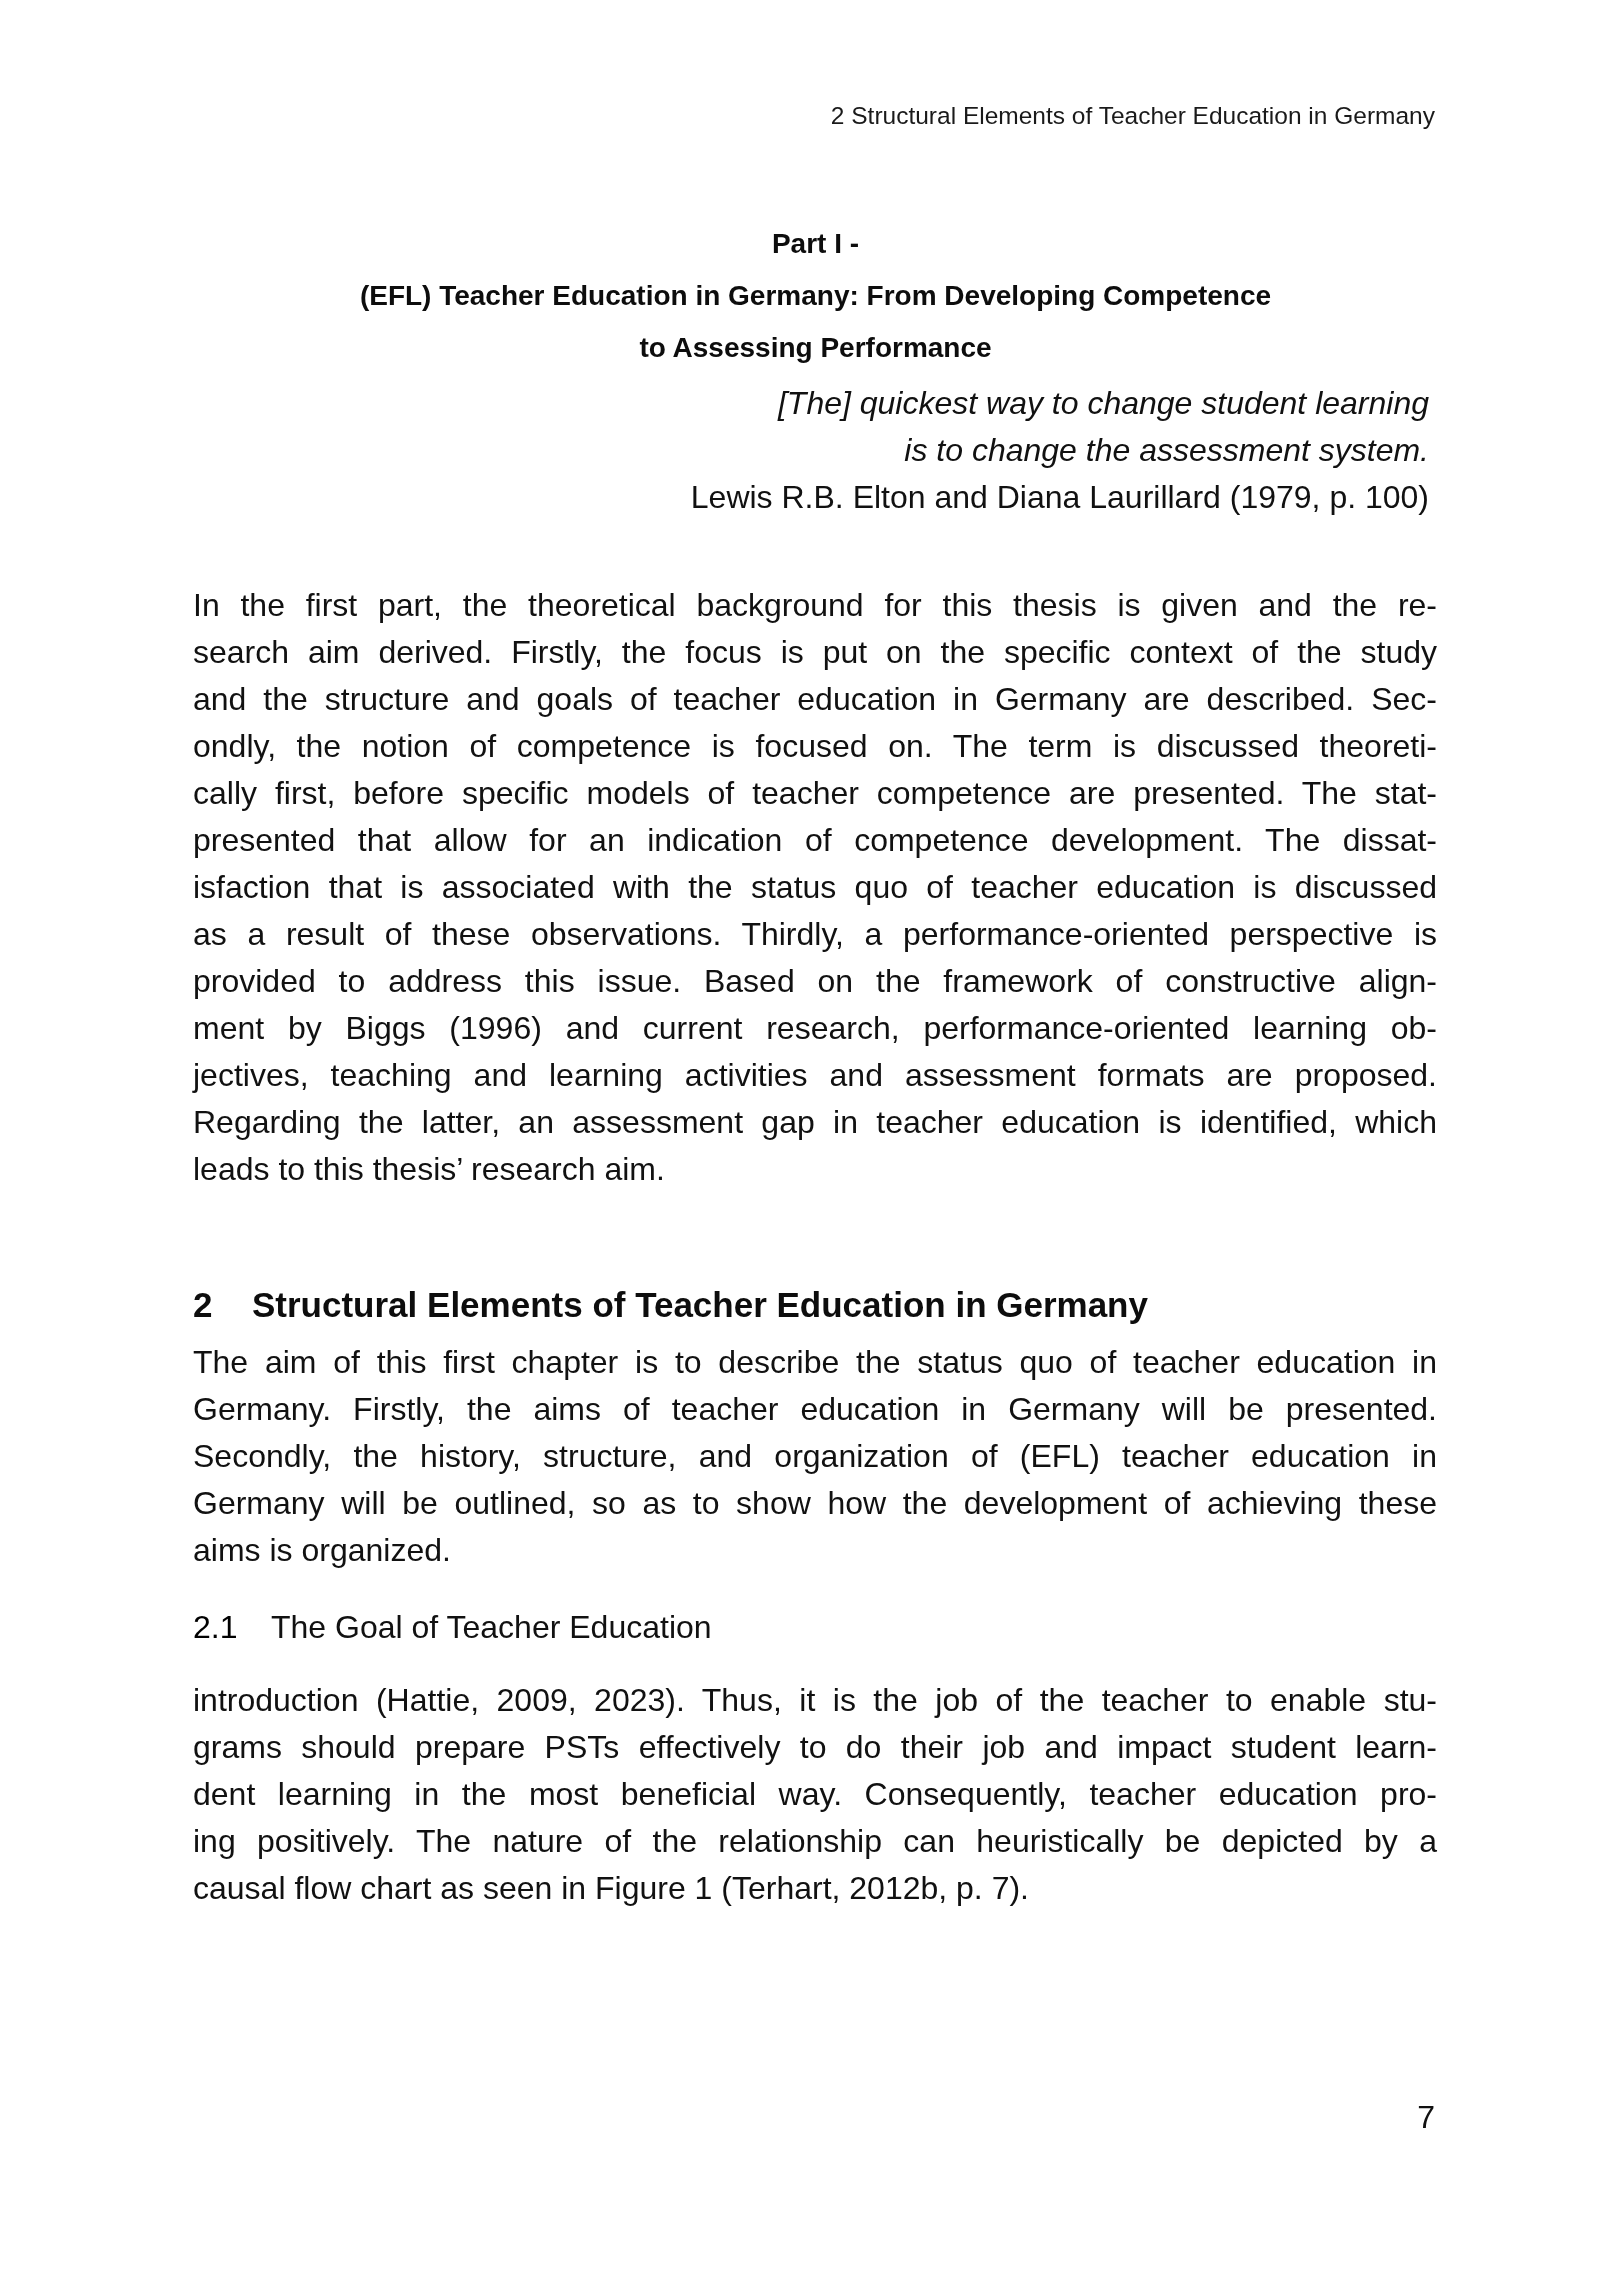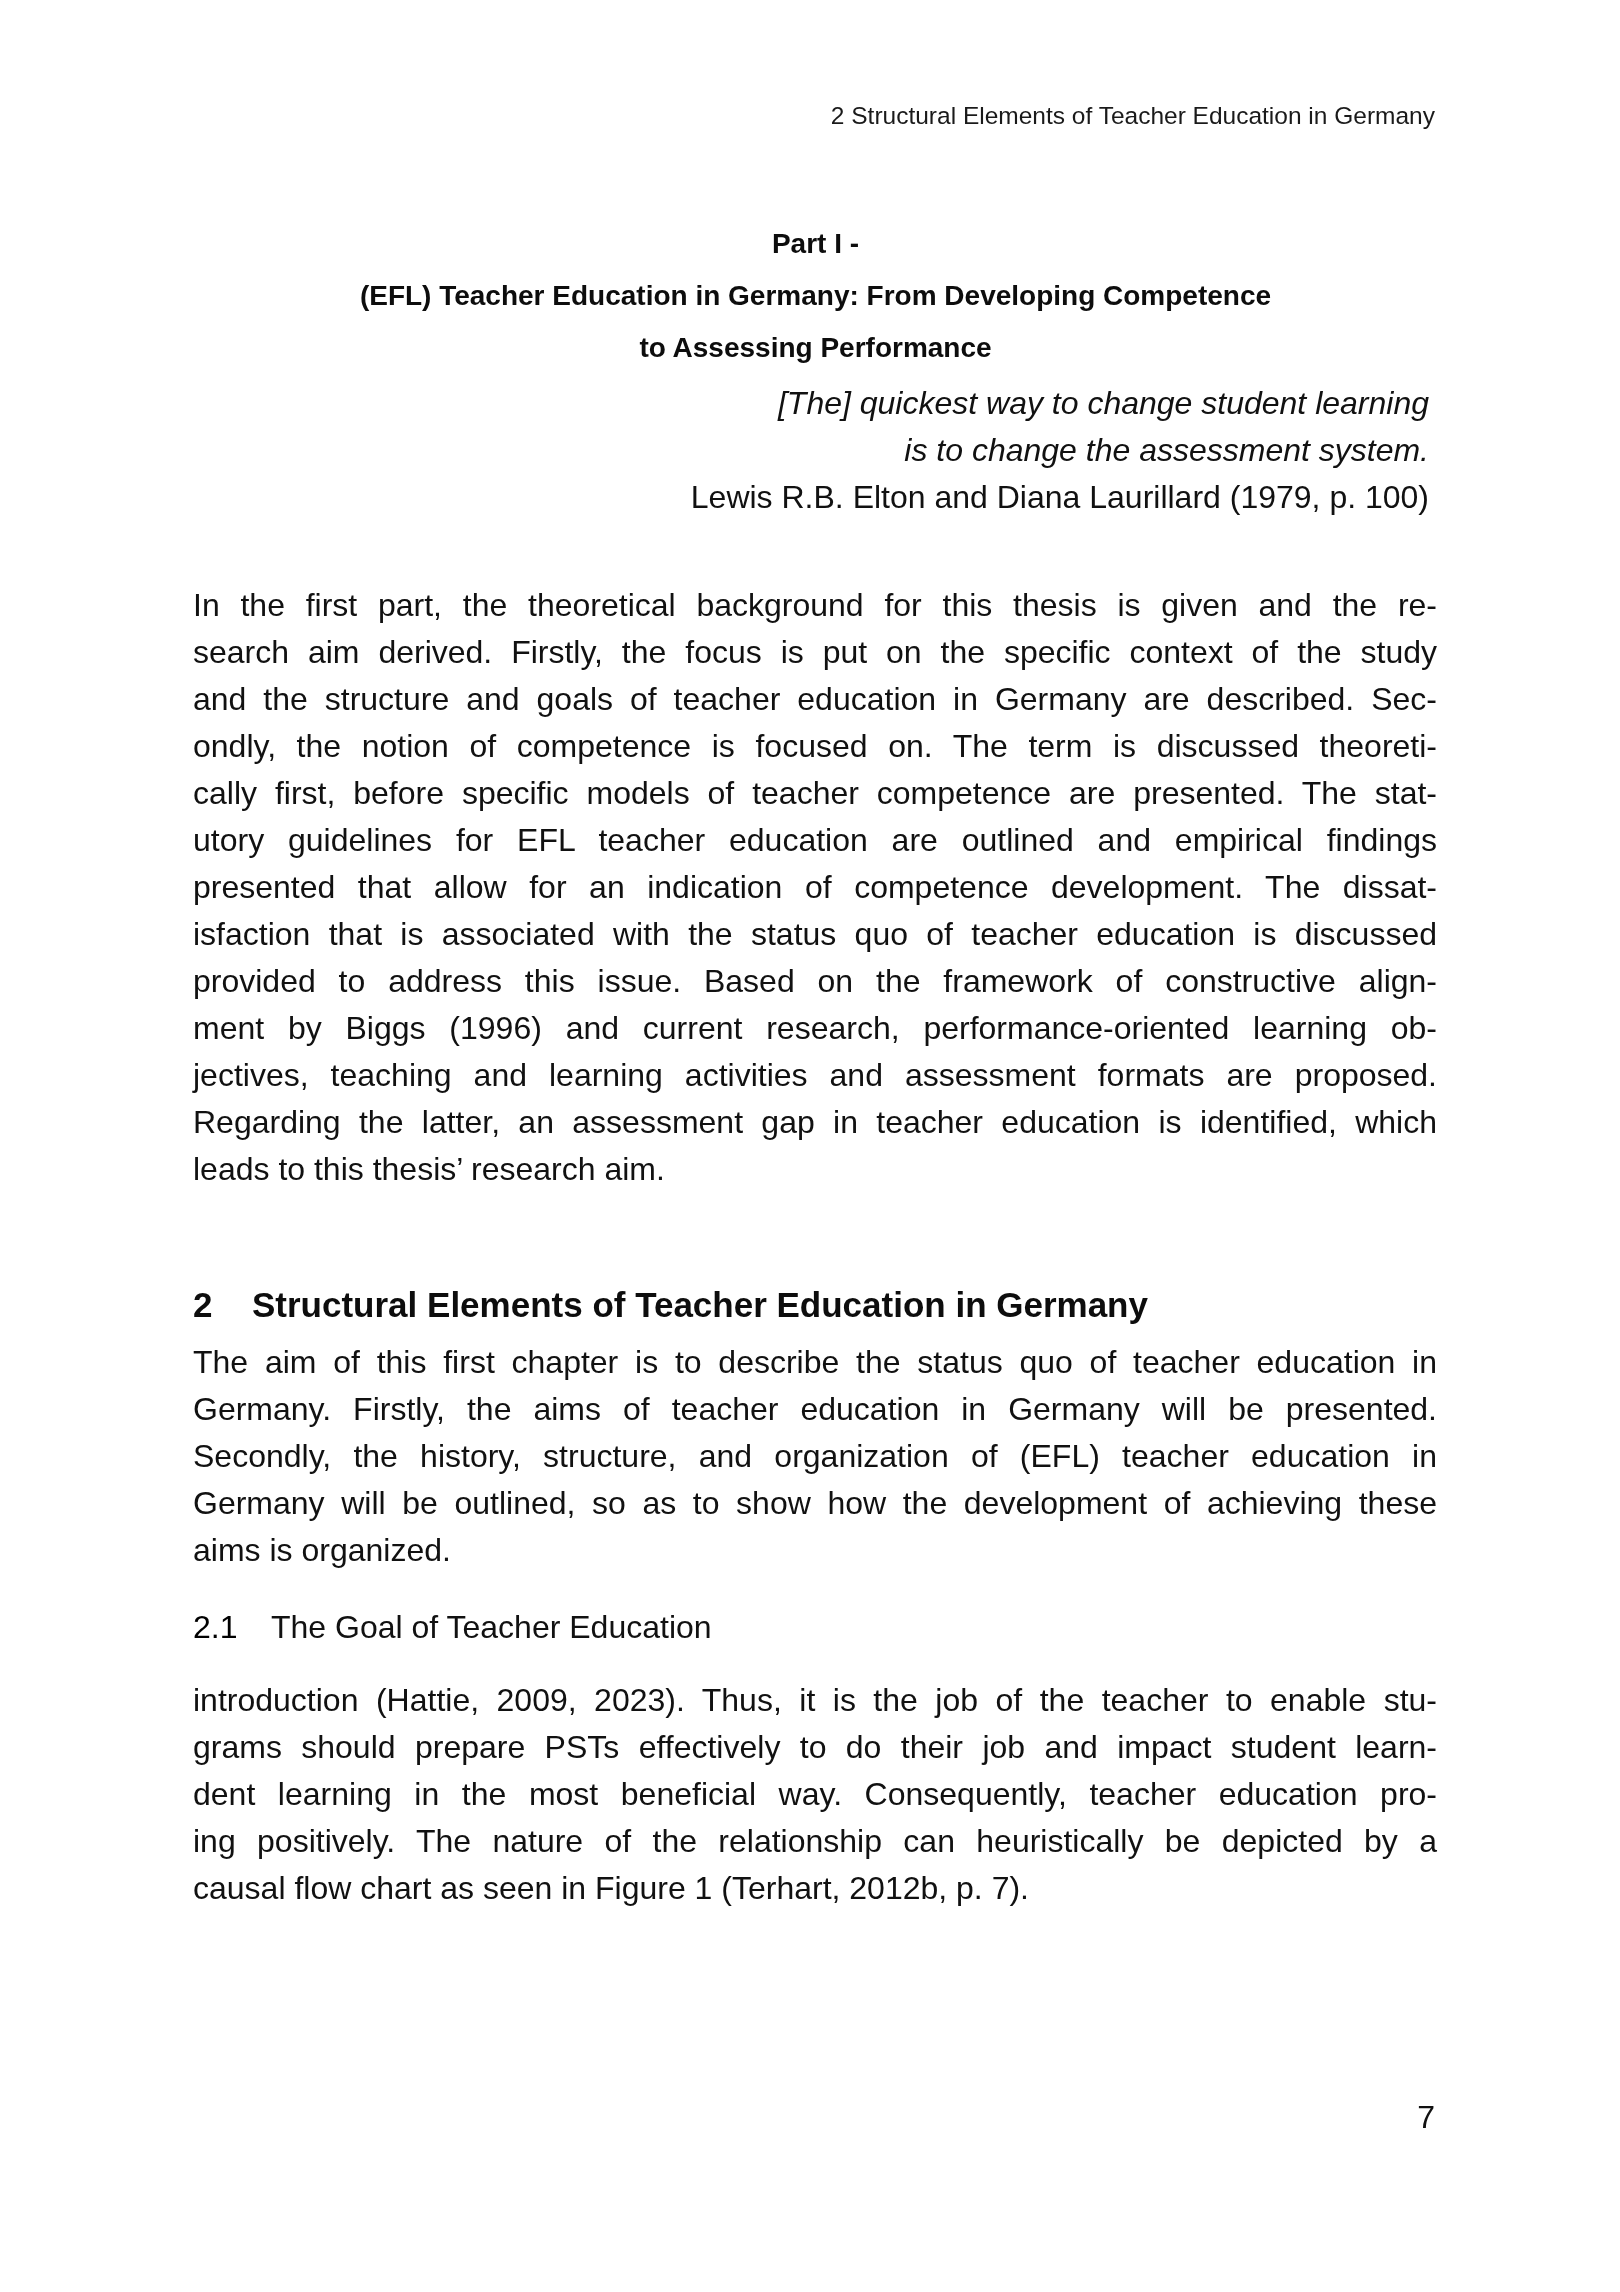--- a/index.html
+++ b/index.html
@@ -124,23 +124,23 @@
     <div class="quote-line">is to change the assessment system.</div>
     <div class="attribution">Lewis R.B. Elton and Diana Laurillard (1979, p. 100)</div>
   </div>
 
   <div class="body-block para-intro">
     <span class="line">In the first part, the theoretical background for this thesis is given and the re-</span>
     <span class="line">search aim derived. Firstly, the focus is put on the specific context of the study</span>
     <span class="line">and the structure and goals of teacher education in Germany are described. Sec-</span>
     <span class="line">ondly, the notion of competence is focused on. The term is discussed theoreti-</span>
     <span class="line">cally first, before specific models of teacher competence are presented. The stat-</span>
-    <span class="line">utory guidelines for EFL teacher education are outlined and empirical findings</span>
     <span class="line">presented that allow for an indication of competence development. The dissat-</span>
     <span class="line">isfaction that is associated with the status quo of teacher education is discussed</span>
+    <span class="line">as a result of these observations. Thirdly, a performance-oriented perspective is</span>
     <span class="line">provided to address this issue. Based on the framework of constructive align-</span>
     <span class="line">ment by Biggs (1996) and current research, performance-oriented learning ob-</span>
     <span class="line">jectives, teaching and learning activities and assessment formats are proposed.</span>
     <span class="line">Regarding the latter, an assessment gap in teacher education is identified, which</span>
     <span class="line last">leads to this thesis’ research aim.</span>
   </div>
 
   <div class="section-heading">
     <span class="num">2</span><span>Structural Elements of Teacher Education in Germany</span>
   </div>

